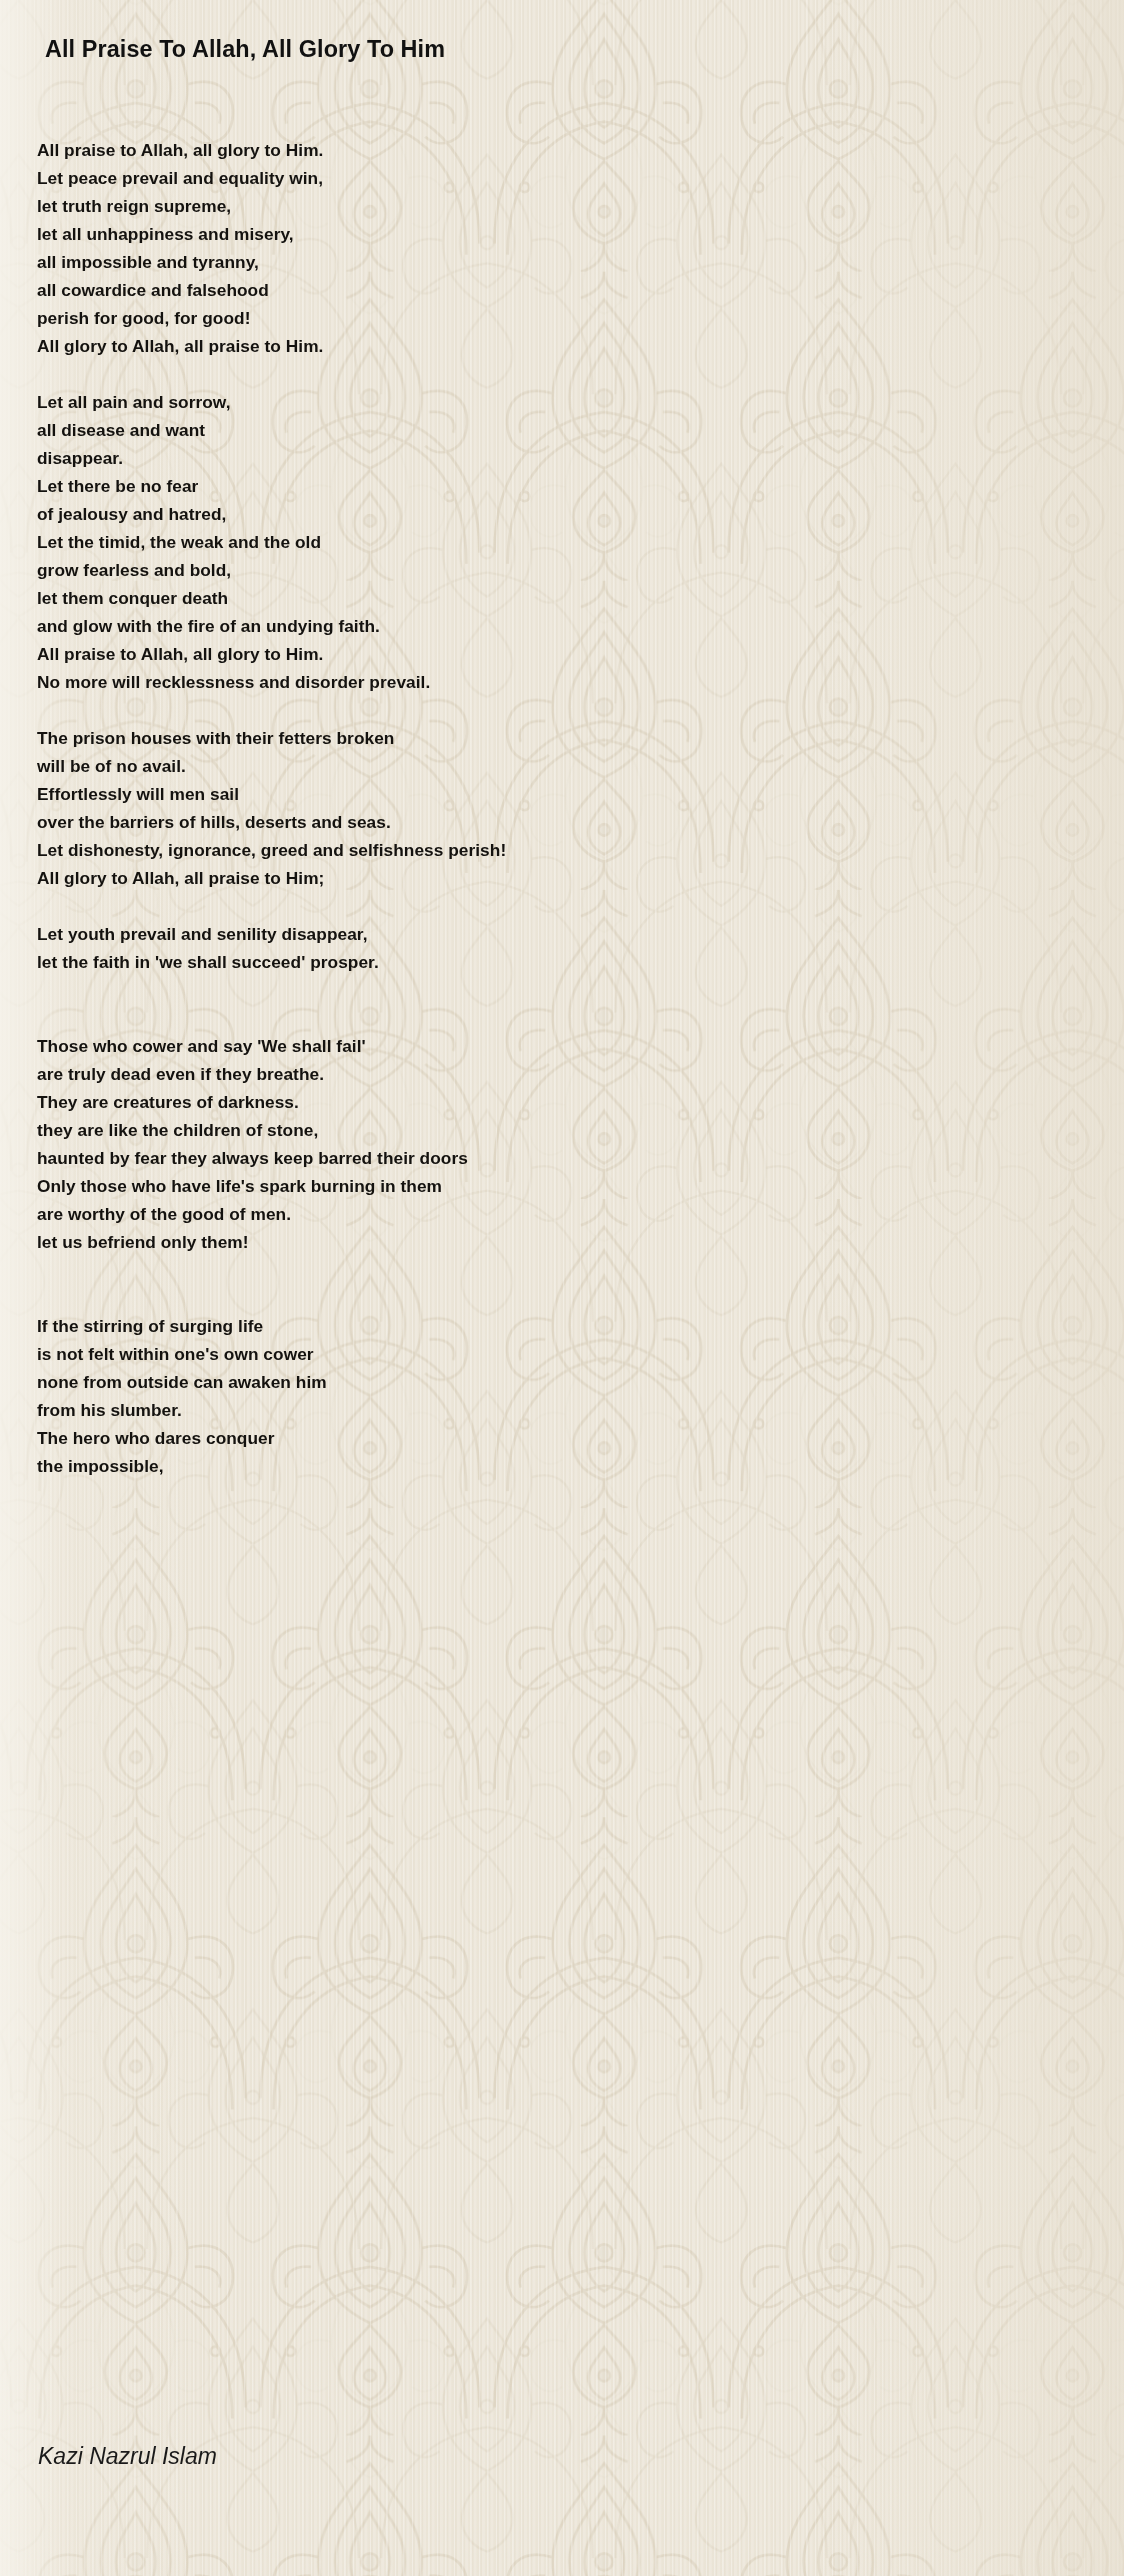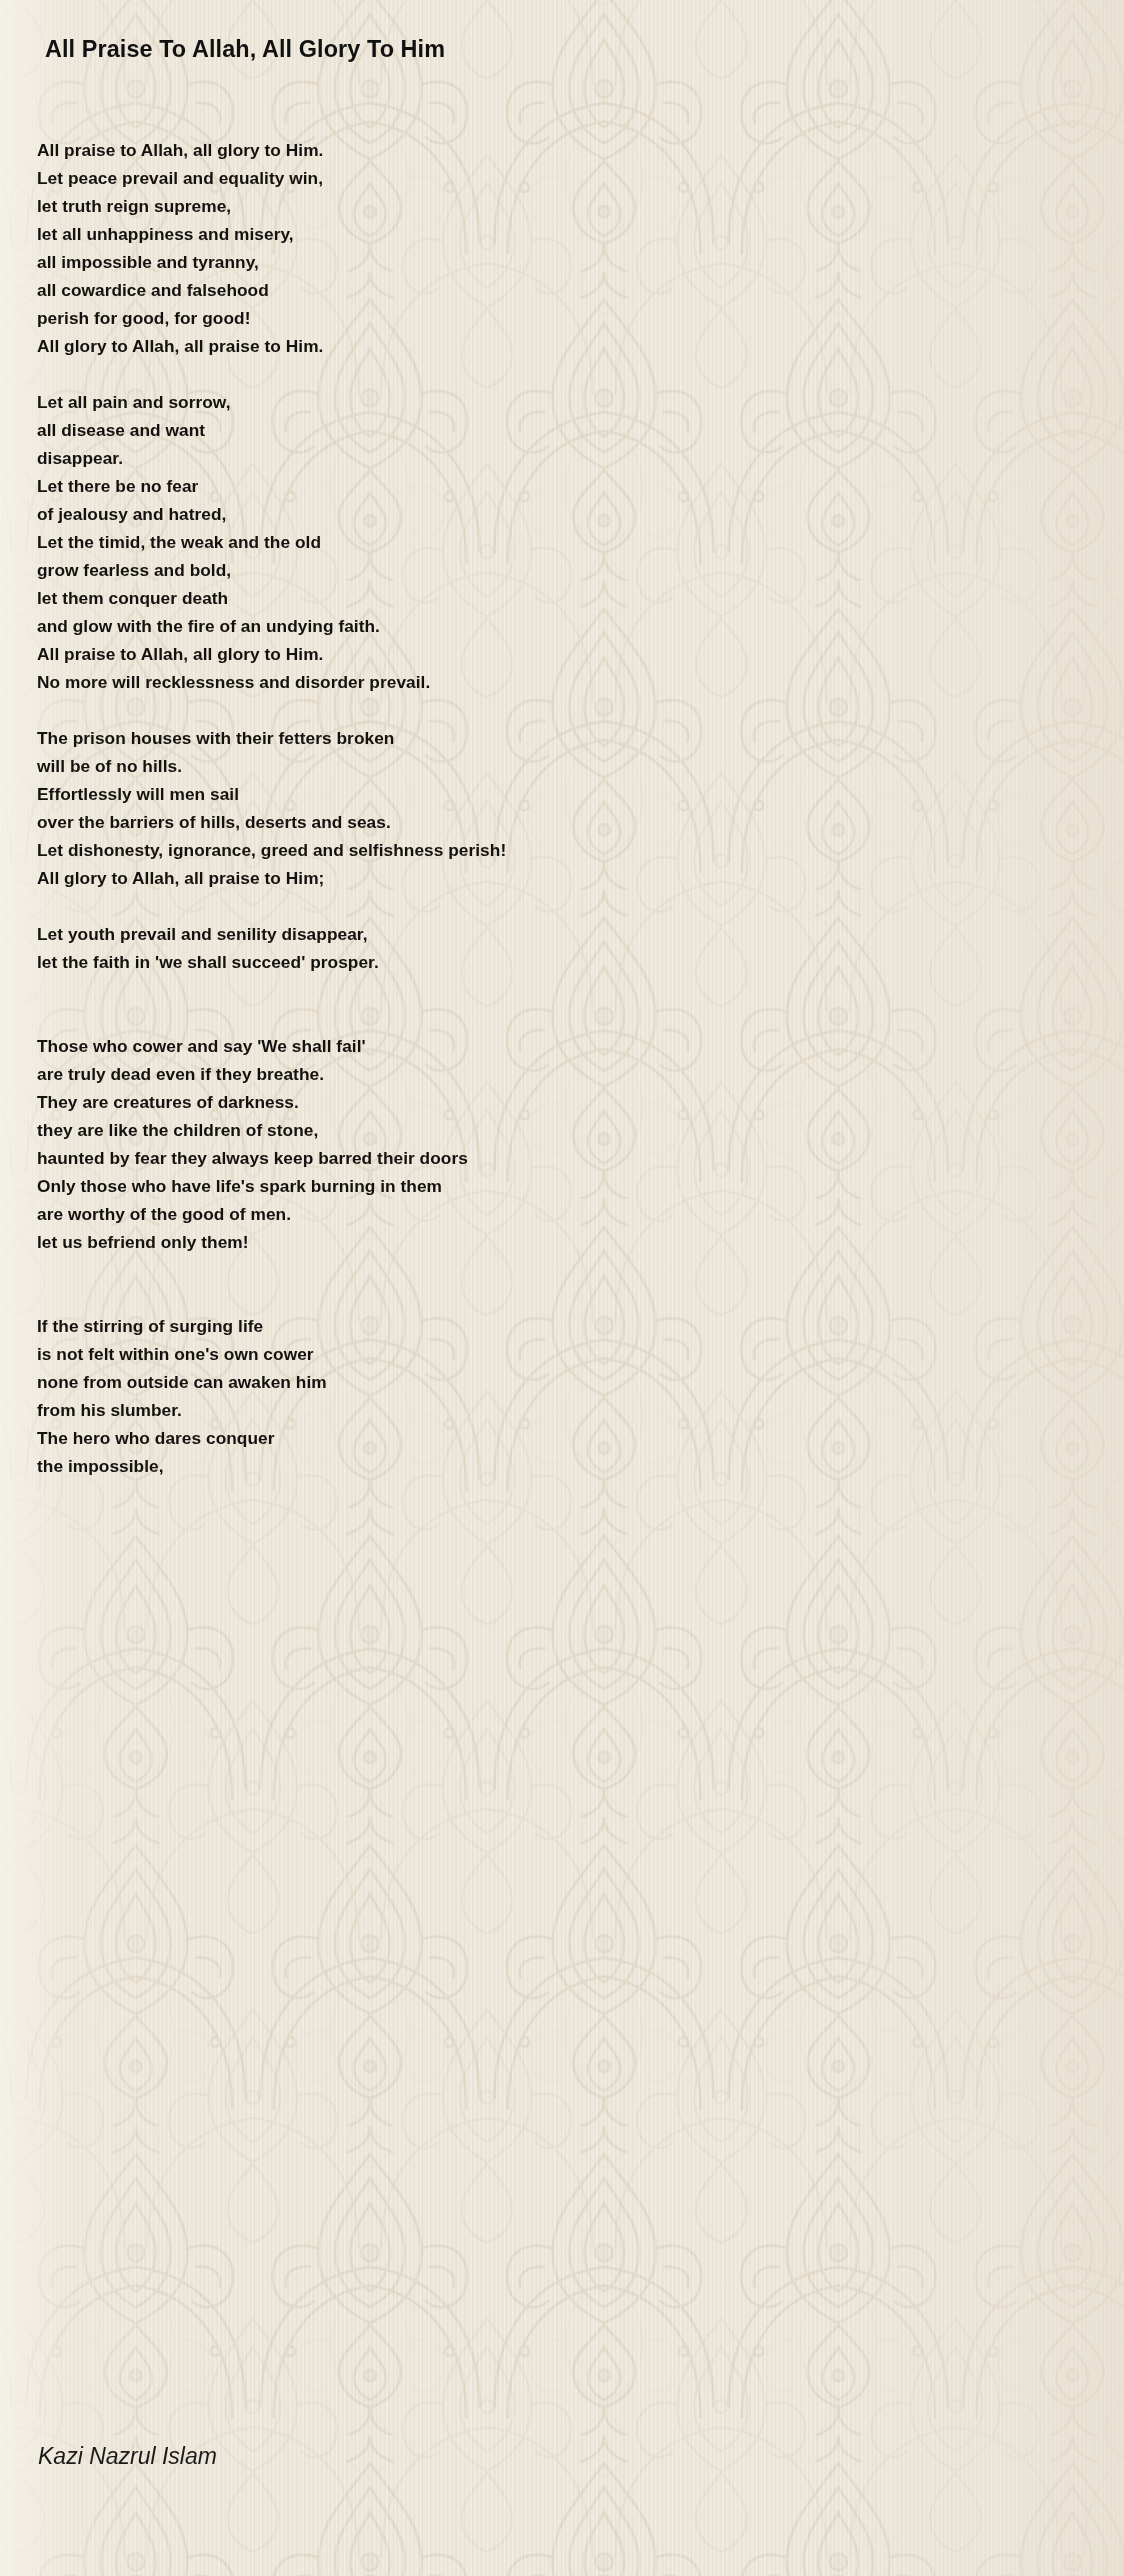--- a/index.html
+++ b/index.html
@@ -213,21 +213,21 @@
         <div class="poem-line">Let there be no fear</div>
         <div class="poem-line">of jealousy and hatred,</div>
         <div class="poem-line">Let the timid, the weak and the old</div>
         <div class="poem-line">grow fearless and bold,</div>
         <div class="poem-line">let them conquer death</div>
         <div class="poem-line">and glow with the fire of an undying faith.</div>
         <div class="poem-line">All praise to Allah, all glory to Him.</div>
         <div class="poem-line">No more will recklessness and disorder prevail.</div>
         <div class="poem-line blank">&nbsp;</div>
         <div class="poem-line">The prison houses with their fetters broken</div>
-        <div class="poem-line">will be of no hills.</div>
+        <div class="poem-line">will be of no avail.</div>
         <div class="poem-line">Effortlessly will men sail</div>
         <div class="poem-line">over the barriers of hills, deserts and seas.</div>
         <div class="poem-line">Let dishonesty, ignorance, greed and selfishness perish!</div>
         <div class="poem-line">All glory to Allah, all praise to Him;</div>
         <div class="poem-line blank">&nbsp;</div>
         <div class="poem-line">Let youth prevail and senility disappear,</div>
         <div class="poem-line">let the faith in 'we shall succeed' prosper.</div>
         <div class="poem-line blank">&nbsp;</div>
         <div class="poem-line blank">&nbsp;</div>
         <div class="poem-line">Those who cower and say 'We shall fail'</div>

